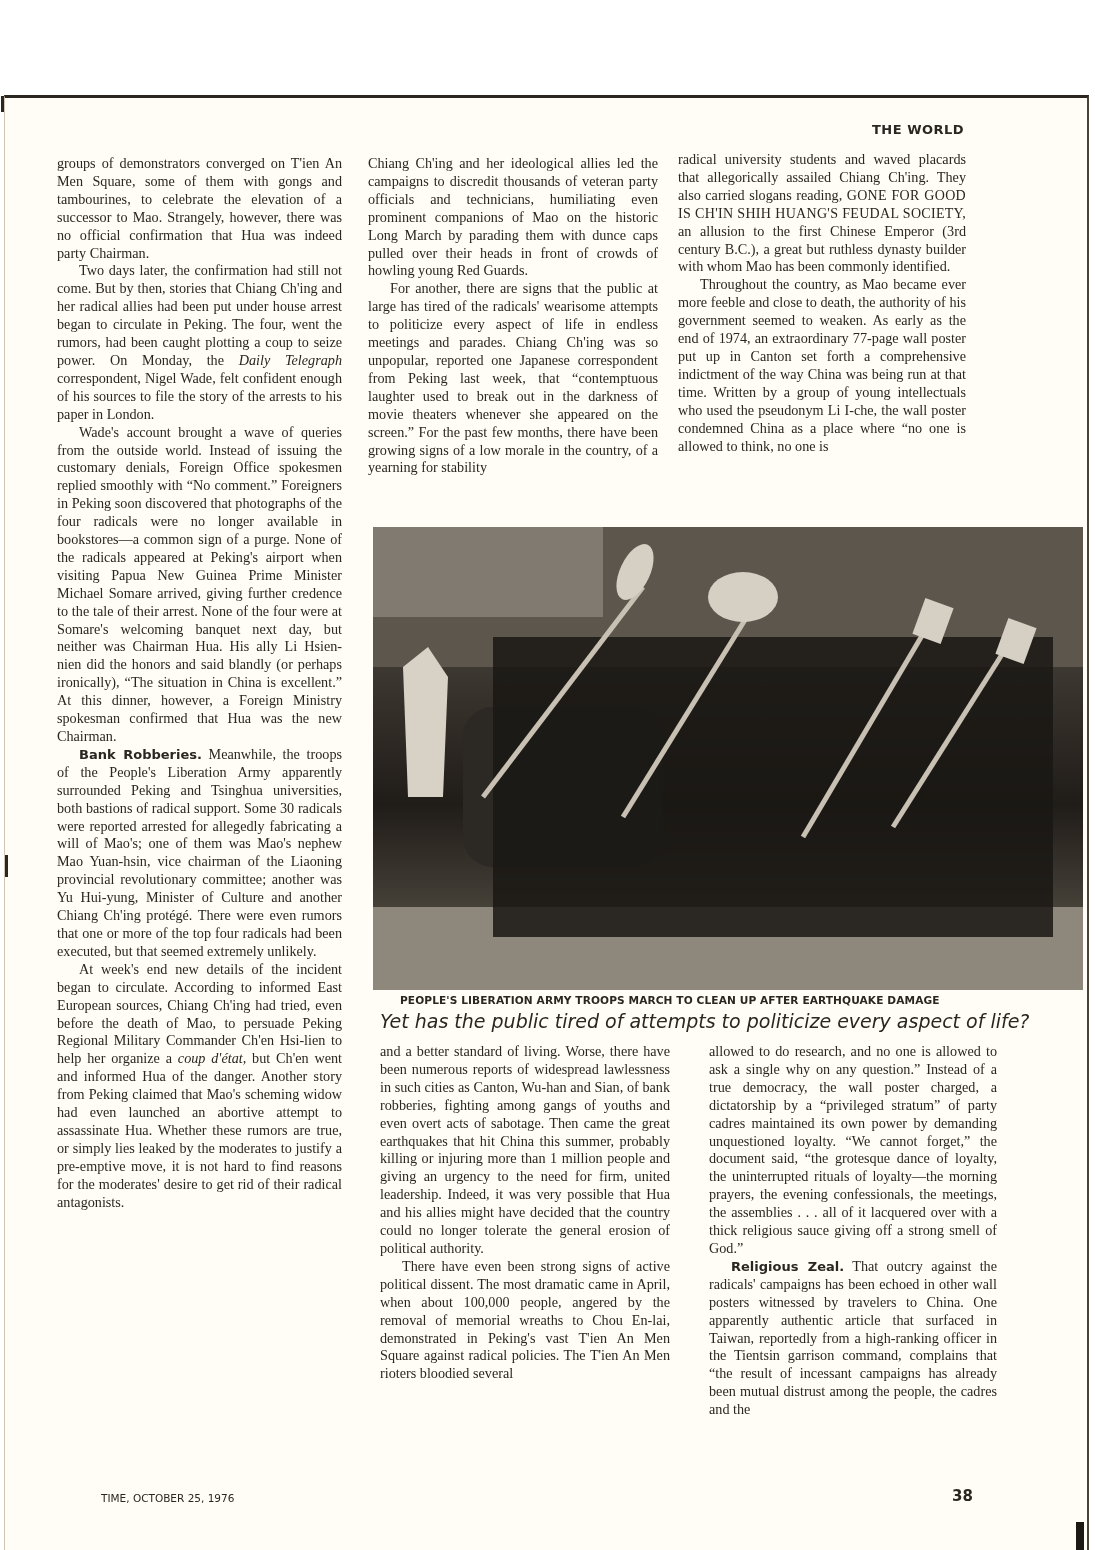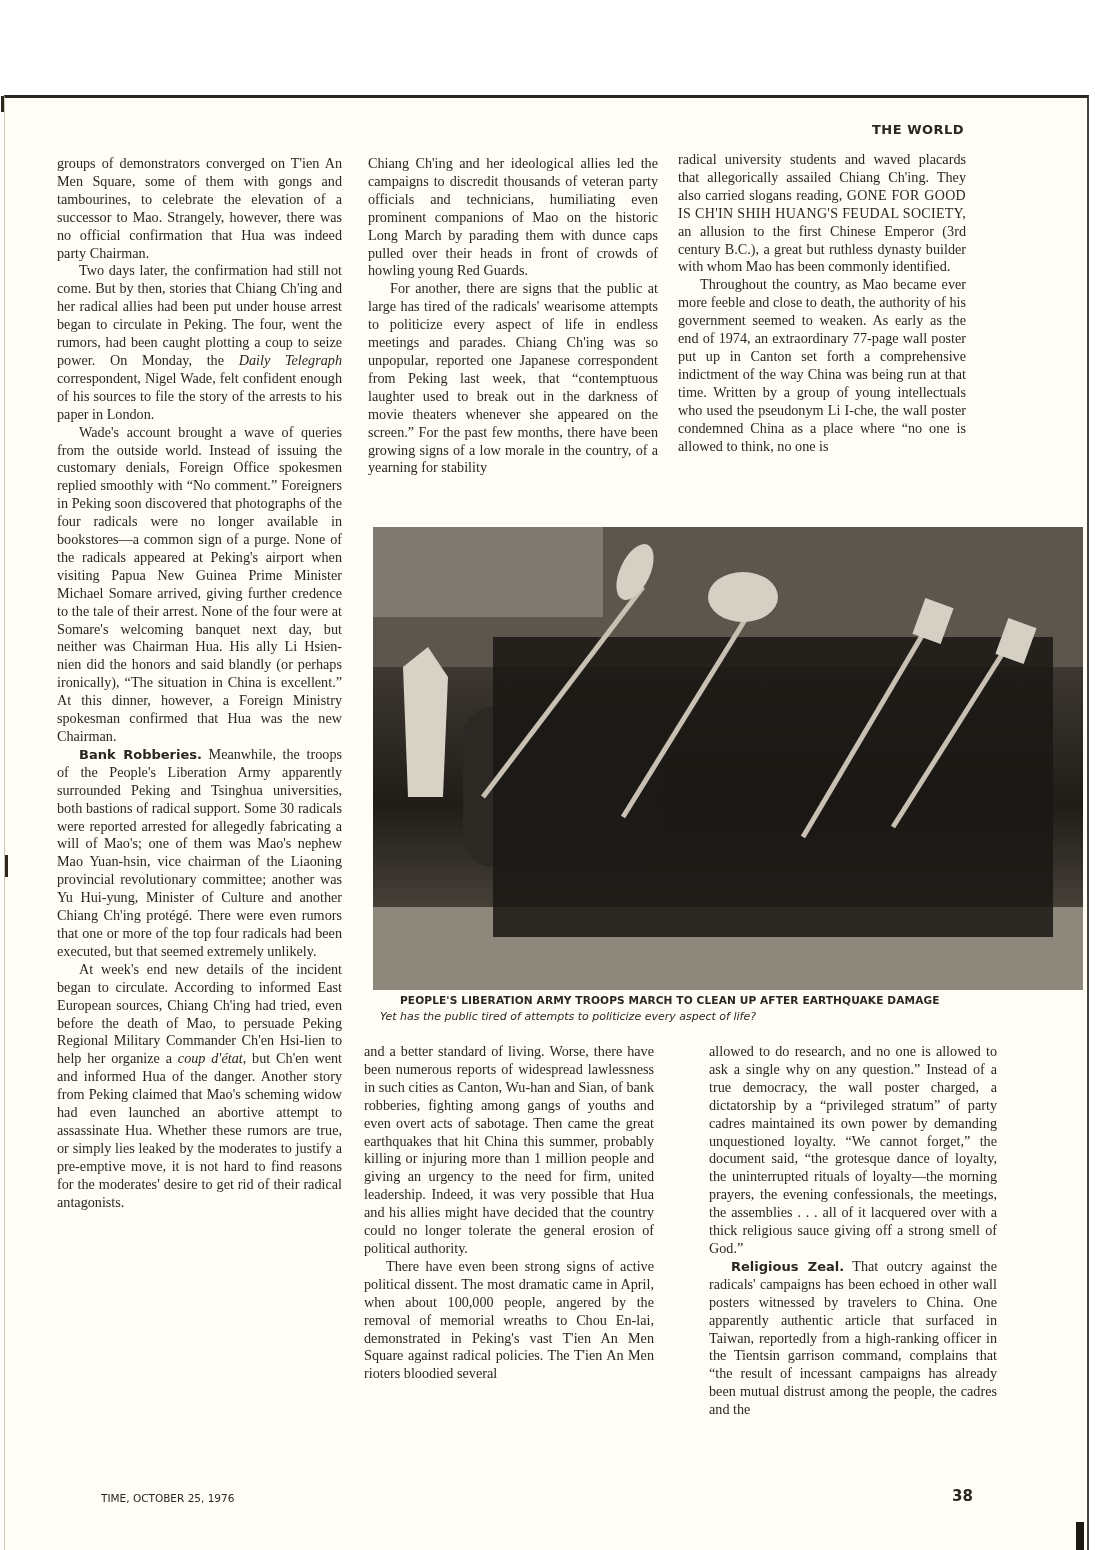--- a/index.html
+++ b/index.html
@@ -18,36 +18,36 @@
   .section-label {
     position: absolute; left: 872px; top: 122px; font-family: "DejaVu Sans", sans-serif;
     font-weight: bold; font-size: 13px; letter-spacing: 0.5px; color: #2a2622;
   }
   .col { position: absolute; font-size: 14.2px; line-height: 17.9px; text-align: justify; }
   .col p { margin: 0; text-indent: 22px; }
   .col p.noindent { text-indent: 0; }
   .col1 { left: 57px; top: 155px; width: 285px; }
   .col2 { left: 368px; top: 155px; width: 290px; }
   .col3 { left: 678px; top: 151px; width: 288px; }
-  .col2b { left: 364px; top: 1043px; width: 290px; }
+  .col2b { left: 380px; top: 1043px; width: 290px; }
   .col3b { left: 690px; top: 1043px; width: 288px; margin-left: 19px; }
   .subhead { font-family: "DejaVu Sans", sans-serif; font-weight: bold; font-size: 13px; }
   .smallcaps { font-size: 14px; letter-spacing: 0.3px; margin-top: 24px; }
   .photo {
     position: absolute; left: 373px; top: 527px; width: 710px; height: 463px; overflow: hidden;
     background: linear-gradient(180deg, #6a6358 0%, #3d3831 30%, #201c18 60%, #4a453c 85%, #8c857a 100%);
   }
   .photo svg { width: 100%; height: 100%; display: block; }
   .caption-title {
     position: absolute; left: 400px; top: 994px; font-family: "DejaVu Sans", sans-serif;
     font-weight: bold; font-size: 10.6px; letter-spacing: 0.1px; color: #2a2622; white-space: nowrap;
   }
   .caption-sub {
     position: absolute; left: 380px; top: 1010px; font-family: "DejaVu Sans", sans-serif;
-    font-style: italic; font-size: 11px; color: #2a2622; white-space: nowrap;
+    font-style: italic; font-size: 19px; color: #2a2622; white-space: nowrap;
   }
   .footer-date {
     position: absolute; left: 58px; top: 1492px; font-family: "DejaVu Sans", sans-serif;
     font-size: 10.5px; color: #2a2622; margin-left: 43px;
   }
   .page-number {
     position: absolute; left: 952px; top: 1487px; font-family: "DejaVu Sans", sans-serif;
     font-weight: bold; font-size: 15px; color: #2a2622;
   }
 </style>

